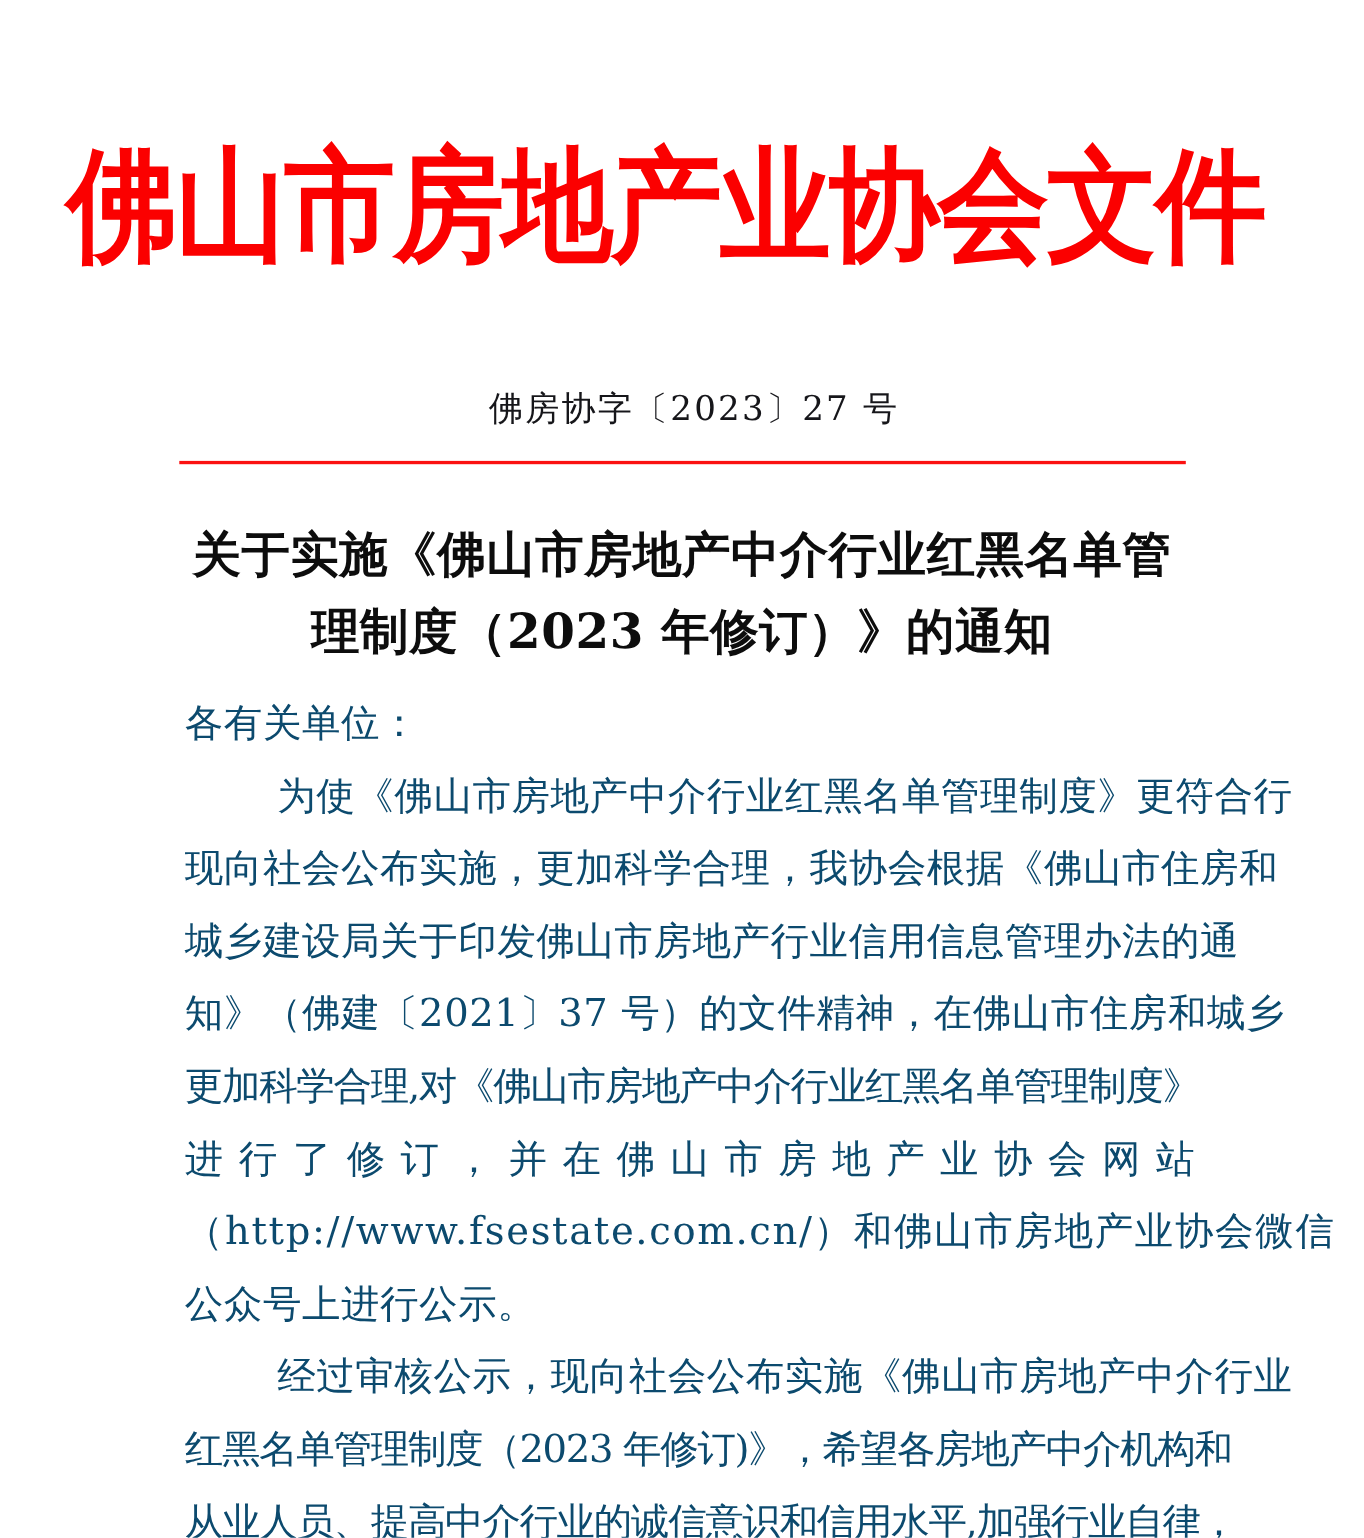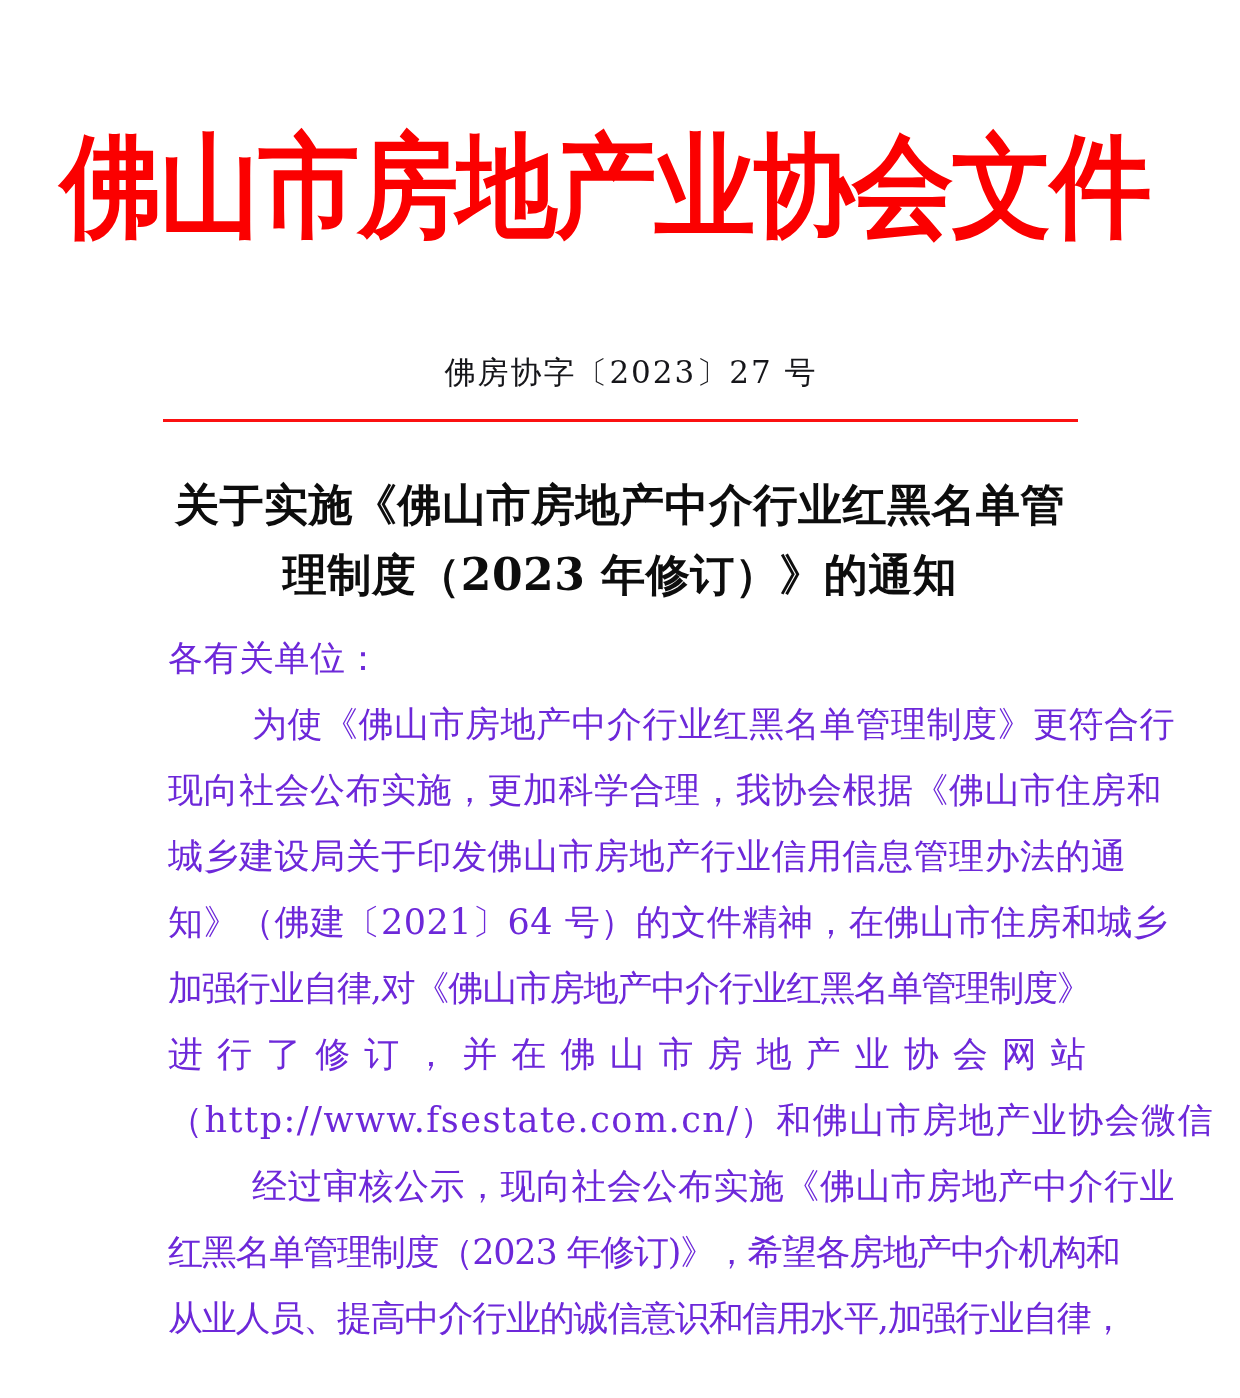--- a/index.html
+++ b/index.html
@@ -93,21 +93,21 @@
     position: absolute;
     left: 168px;
     top: 625px;
     width: 918px;
   }
   .p-line {
     font-family: "DejaVu Serif", "Liberation Serif", serif;
     font-size: 35px;
     line-height: 66px;
     height: 66px;
-    color: #6d28d9;
+    color: #0c4a6e;
     white-space: nowrap;
     letter-spacing: 0.5px;
   }
   
   .p-line.indent { padding-left: 84px; }
 
   
   .p-line.justify {
     display: flex;
     justify-content: space-between;
@@ -147,23 +147,23 @@
   <div class="body-block">
 
     <div class="p-line">各有关单位：</div>
 
     <div class="p-line indent">为使《佛山市房地产中介行业红黑名单管理制度》更符合行</div>
 
     <div class="p-line">现向社会公布实施，更加科学合理，我协会根据《佛山市住房和</div>
 
     <div class="p-line">城乡建设局关于印发佛山市房地产行业信用信息管理办法的通</div>
 
-    <div class="p-line">知》（佛建〔2021〕64 号）的文件精神，在佛山市住房和城乡</div>
+    <div class="p-line">知》（佛建〔2021〕37 号）的文件精神，在佛山市住房和城乡</div>
 
-    <div class="p-line tight">加强行业自律,对《佛山市房地产中介行业红黑名单管理制度》</div>
+    <div class="p-line tight">更加科学合理,对《佛山市房地产中介行业红黑名单管理制度》</div>
 
     <div class="p-line justify" id="justified-line">
         <span>进</span>
         <span>行</span>
         <span>了</span>
         <span>修</span>
         <span>订</span>
         <span>，</span>
         <span>并</span>
         <span>在</span>
@@ -175,20 +175,21 @@
         <span>产</span>
         <span>业</span>
         <span>协</span>
         <span>会</span>
         <span>网</span>
         <span>站</span>
       </div>
 
     <div class="p-line latin">（http://www.fsestate.com.cn/）和佛山市房地产业协会微信</div>
 
+    <div class="p-line">公众号上进行公示。</div>
 
     <div class="p-line indent">经过审核公示，现向社会公布实施《佛山市房地产中介行业</div>
 
     <div class="p-line tight">红黑名单管理制度（2023 年修订)》，希望各房地产中介机构和</div>
 
     <div class="p-line tight">从业人员、提高中介行业的诚信意识和信用水平,加强行业自律，</div>
 
   </div>
 
 </div>

